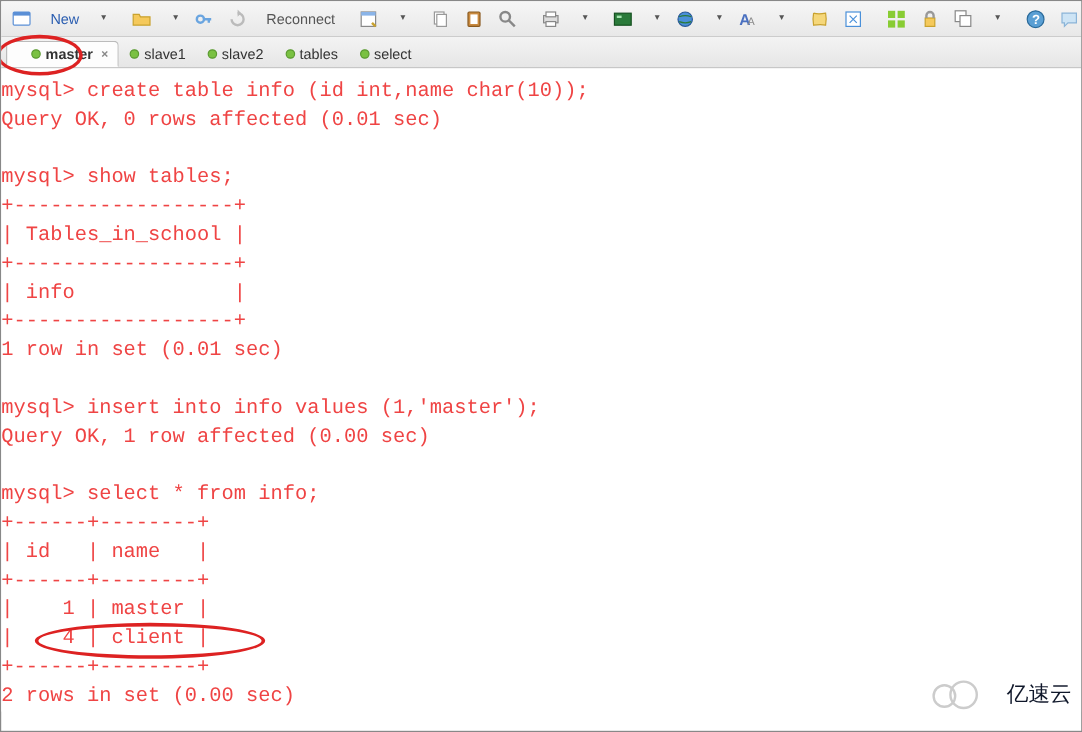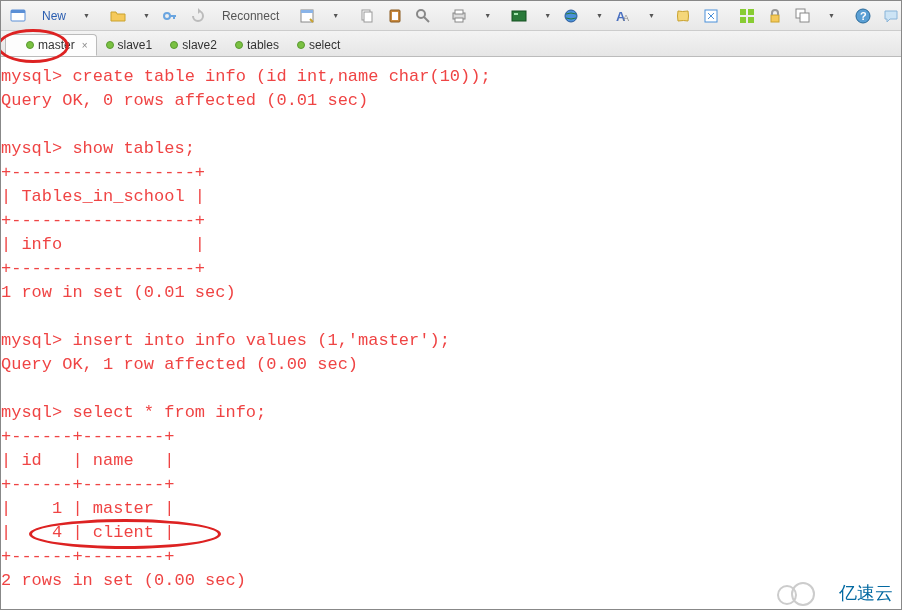--- a/index.html
+++ b/index.html
@@ -58,21 +58,21 @@
     border-top-right-radius:4px;
     font-size:12px;
     color:#333;
     gap:4px;
     position:relative;
   }
   .tab.active {
     background:#fdfdfd;
     border-color:#bbb;
     border-bottom-color:#fdfdfd;
-    font-weight:normal;
+    font-weight:bold;
     padding-left:20px;
   }
   .tab .dot { width:8px; height:8px; border-radius:50%; background:#7ac142; border:1px solid #5a9a30; }
   .tab .close { font-size:10px; color:#888; margin-left:3px; }
   .terminal {
     padding: 8px 0 0 0;
     font-family: "Courier New", monospace;
     font-size: 17px;
     line-height: 24px;
     color:#ef4444;
@@ -82,23 +82,23 @@
   }
   .circle {
     position:absolute;
     border:3px solid #d22;
     border-radius:50%;
     pointer-events:none;
   }
   .circle1 { left:-4px; top:28px; width:72px; height:34px; }
   .circle2 { left:28px; top:518px; width:192px; height:30px; }
   .watermark {
-    position:absolute; right:8px; bottom:4px;
+    position:absolute; right:8px; bottom:19px;
     display:flex; align-items:center; gap:24px;
-    color:#0369a1; font-size:18px; font-family:Arial,sans-serif;
+    color:#0f172a; font-size:18px; font-family:Arial,sans-serif;
   }
   .watermark .logo {
     width:38px; height:22px; position:relative;
   }
   .watermark .logo::before, .watermark .logo::after {
     content:""; position:absolute; border:2px solid #ccc; border-radius:50%;
   }
   .watermark .logo::before { width:16px; height:16px; left:0; top:3px; }
   .watermark .logo::after { width:20px; height:20px; left:14px; top:0; }
 </style>

